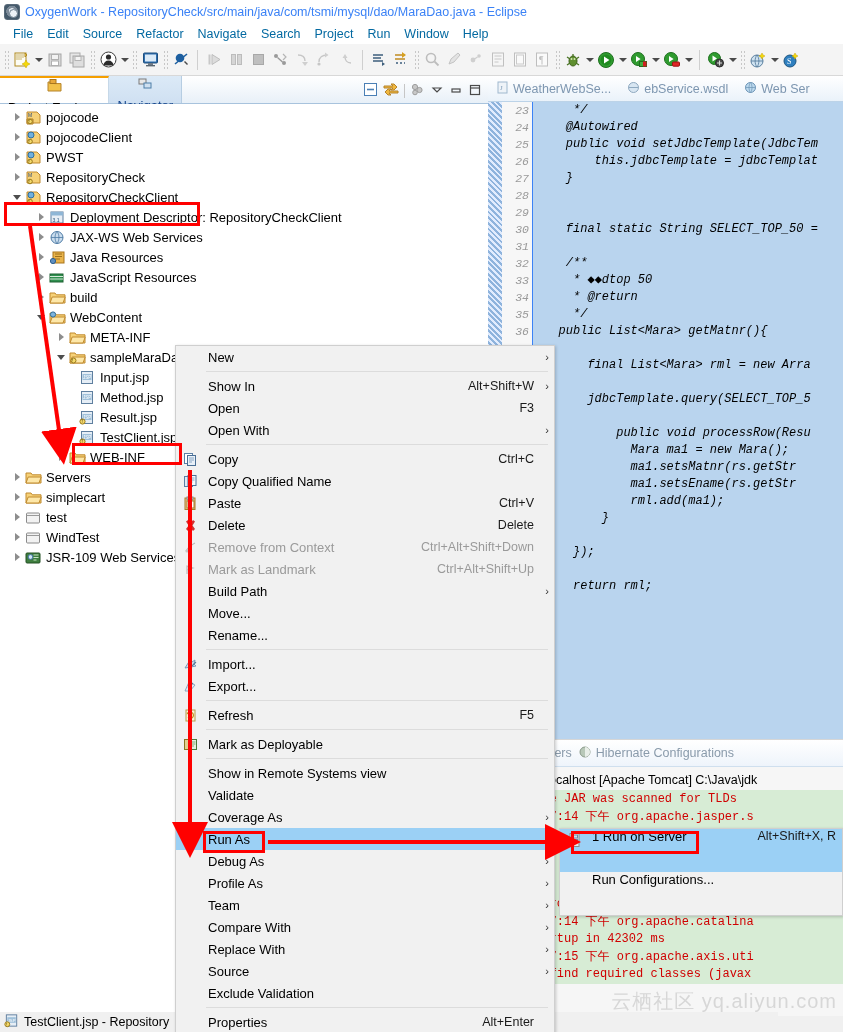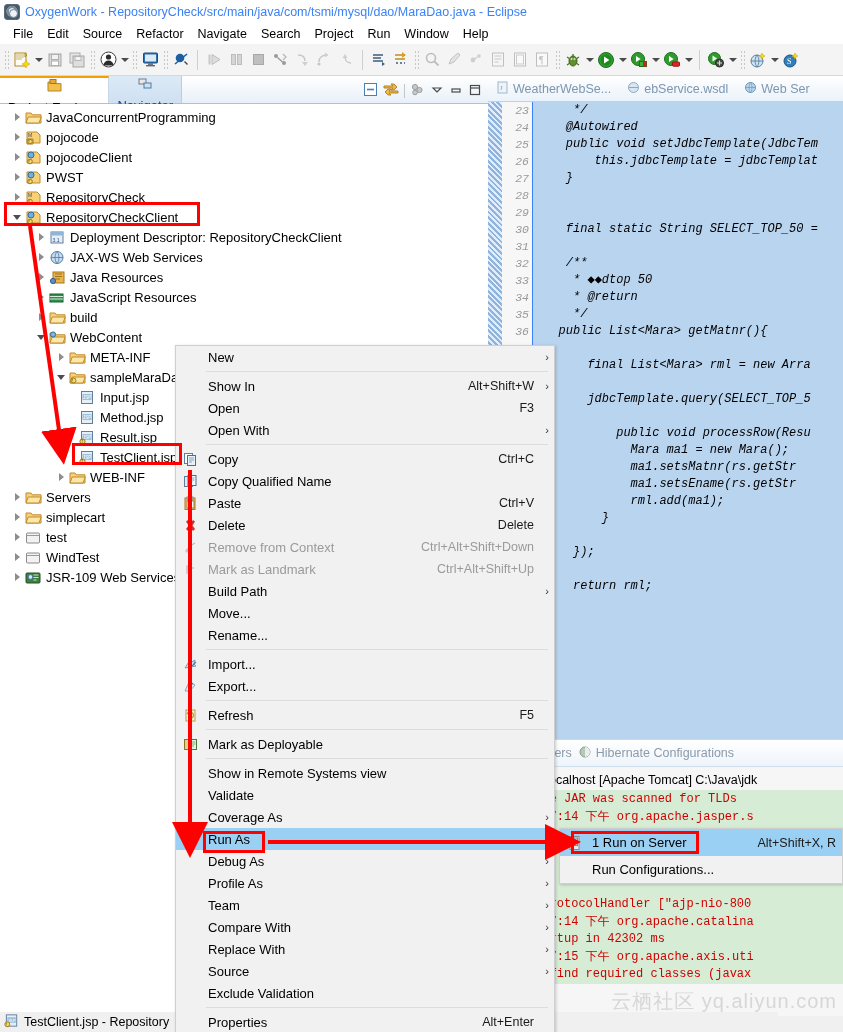--- a/index.html
+++ b/index.html
@@ -28,21 +28,21 @@
     border-radius:50%; background:#eef3f8; border:1px solid #6f8190;
   }
   .title-text { font-size: 12.5px; color: #3b82f6; white-space: nowrap; text-align: center; }
 
   
   .menubar {
     position: absolute; left: 0; top: 23px; width: 843px; height: 21px;
     background: #ffffff; display: flex; align-items: center; padding-left: 6px;
   }
   .menubar .mi {
-    font-size: 12.5px; color: #000000; padding: 1px 7px; white-space: nowrap; cursor: default;
+    font-size: 12.5px; color: #0369a1; padding: 1px 7px; white-space: nowrap; cursor: default;
   }
 
   
   .toolbar {
     position: absolute; left: 0; top: 44px; width: 843px; height: 32px;
     background: #f4f4f4; border-bottom: 1px solid #d8d8d8;
     display: flex; align-items: center; padding-left: 2px;
   }
   .tb-grip { width: 5px; height: 20px; margin: 0 2px;
     background-image: radial-gradient(#b8b8b8 35%, transparent 36%);
@@ -129,21 +129,21 @@
   .cmi-acc { color:#1a1a1a; font-size:12.5px; padding-right:6px; white-space:nowrap; }
   .cmi.disabled .cmi-acc { color:#9a9a9a; }
   .cmi-sub { width:14px; text-align:center; font-size:11px; color:#333; }
   .cm-sep { height:1px; background:#dcdcdc; margin:3px 6px 3px 30px; }
 
   
   .submenu {
     position:absolute; left:559px; top:828px; width:284px;
     background:#f1f1f1; border:1px solid #cfcfcf; box-shadow: 1px 1px 3px rgba(0,0,0,.2); z-index:50;
   }
-  .smi { height:27px; display:flex; align-items:center; font-size:13px; color:#000; }
+  .smi { height:43px; display:flex; font-size:13px; color:#000; }
   .smi.highlight { background:#9bd0f5; }
 
   
   .redbox { position:absolute; border:3px solid #ff0000; z-index:60; pointer-events:none; }
   .redsvg { position:absolute; left:0; top:0; width:843px; height:1032px; z-index:59; pointer-events:none; }
 
   
   .statusbar { position:absolute; left:0; top:1012px; width:778px; height:20px;
                background:#f0f0f0; display:flex; align-items:center; gap:4px; padding-left:4px; }
   .status-text { font-size:12.5px; color:#000; white-space:nowrap; }
@@ -457,32 +457,20 @@
           <svg width="14" height="14" viewBox="0 0 14 14">
               <rect x="2.5" y="2.5" width="9" height="9" fill="none" stroke="#4a4a4a" stroke-width="1.2"></rect>
               <path d="M2.5 5h9" stroke="#4a4a4a" stroke-width="1.2"></path>
             </svg>
         </span>
       </div>
     </div>
 
     <div class="tree">
 
-      <div class="trow" style="padding-left:10px">
-        <span class="tw">
-            <i class="chev-r"></i>
-          </span>
-        <span class="ti">
-            <svg width="17" height="15" viewBox="0 0 17 15">
-              <path d="M1 3h5l1.3 1.8H16V13H1z" fill="#f6d178" stroke="#c08a2e"></path>
-              <path d="M1 13l2.2-6h13L14 13z" fill="#fde7a8" stroke="#c08a2e"></path>
-            </svg>
-          </span>
-        <span>JavaConcurrentProgramming</span>
-      </div>
 
       <div class="trow" style="padding-left:10px">
         <span class="tw">
             <i class="chev-r"></i>
           </span>
         <span class="ti">
             <svg width="17" height="15" viewBox="0 0 17 15">
               <path d="M2 2h10l3 3v8H2z" fill="#f6d178" stroke="#c08a2e"></path>
               <text x="3" y="7" font-size="5" fill="#2a4a7a" font-family="sans-serif">M</text>
               <path d="M2 9h6v5H2z" fill="#f3c763" stroke="#b07f25"></path>

